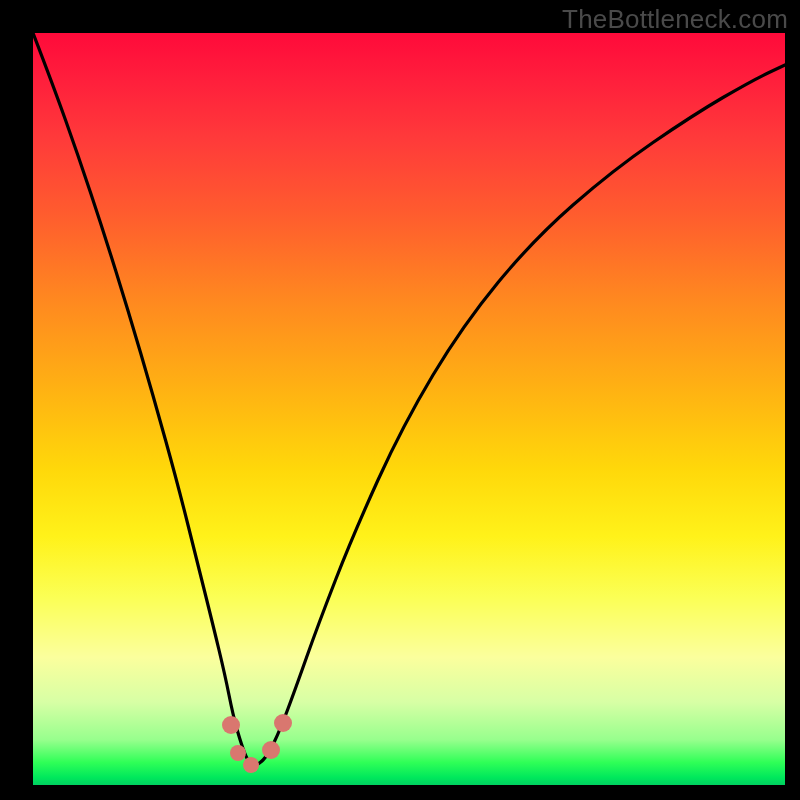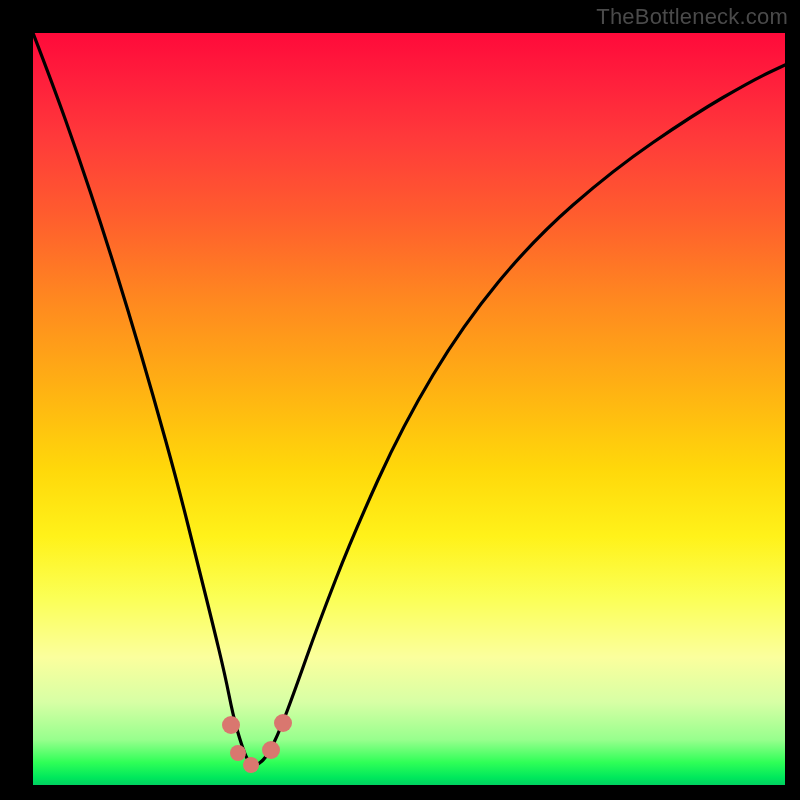--- a/index.html
+++ b/index.html
@@ -51,21 +51,21 @@
     position: absolute;
     inset: 0;
     width: 100%;
     height: 100%;
   }
   .watermark {
     position: absolute;
     top: 4px;
     right: 12px;
     color: #4a4a4a;
-    font-size: 22px;
+    font-size: 26px;
     font-weight: 500;
     letter-spacing: 0.2px;
   }
 </style>
 </head>
 <body>
 
 <div class="frame">
   <div class="plot-area">
     <div class="gradient"></div>

